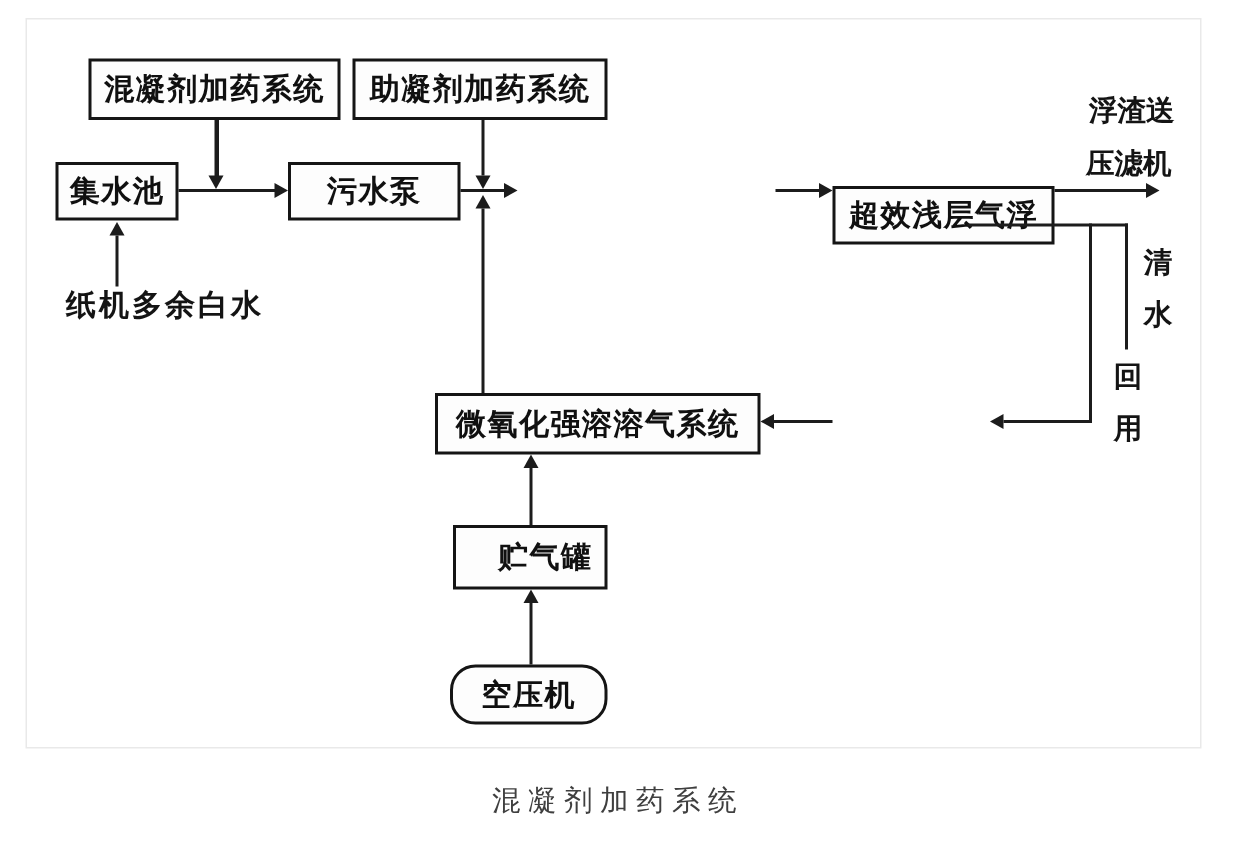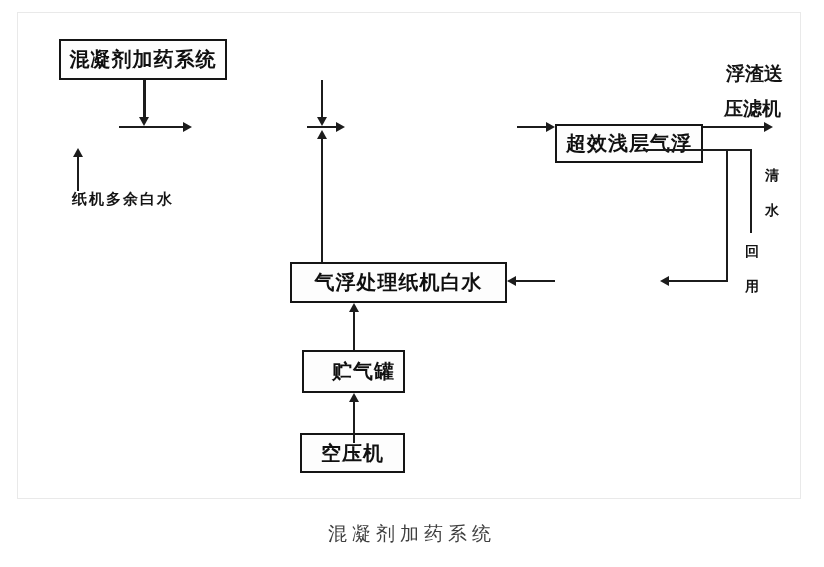--- a/index.html
+++ b/index.html
@@ -6,47 +6,50 @@
   body{width:824px;height:567px;background:#ffffff;position:relative;overflow:hidden;
        font-family:"Liberation Sans","DejaVu Sans",sans-serif;}
   #stage{position:absolute;left:0;top:0;width:760px;height:567px;}
   .panel{position:absolute;left:17px;top:12px;width:782px;height:485px;
          background:#ffffff;border:1px solid #e9e9e9;}
   .node{position:absolute;border:2.5px solid #151515;background:#fdfdfd;
         display:flex;align-items:center;justify-content:center;
         font-size:20px;font-weight:bold;color:#101010;letter-spacing:1px;
         white-space:nowrap;box-sizing:border-box;}
   .lbl{position:absolute;font-weight:bold;color:#141414;font-size:19px;white-space:nowrap;}
-  .vlbl{position:absolute;font-weight:bold;color:#141414;font-size:14px;
+  .vlbl{position:absolute;font-weight:bold;color:#141414;font-size:19px;
         width:24px;line-height:35px;text-align:center;white-space:normal;
         word-break:break-all;}
   .ln{position:absolute;background:#1c1c1c;}
   .h{height:2px;} .v{width:2px;}
   .thick{width:3px;}
   .ar{position:absolute;width:0;height:0;}
   .ar.r{border-top:5px solid transparent;border-bottom:5px solid transparent;border-left:9px solid #1c1c1c;}
   .ar.l{border-top:5px solid transparent;border-bottom:5px solid transparent;border-right:9px solid #1c1c1c;}
   .ar.u{border-left:5px solid transparent;border-right:5px solid transparent;border-bottom:9px solid #1c1c1c;}
   .ar.d{border-left:5px solid transparent;border-right:5px solid transparent;border-top:9px solid #1c1c1c;}
   .caption{position:absolute;left:242px;top:521px;width:340px;text-align:center;
            font-size:19px;letter-spacing:5px;color:#3f3f3f;}
 </style>
 </head>
 <body>
 
 <div id="stage">
   <div class="panel"></div>
 
   <div class="node" style="left:59px;top:39px;width:168px;height:41px;">混凝剂加药系统</div>
+  <div class="node" style="left:235px;top:39px;width:170px;height:41px;">助凝剂加药系统</div>
+  <div class="node" style="left:37px;top:108px;width:82px;height:39px;">集水池</div>
+  <div class="node" style="left:192px;top:108px;width:115px;height:39px;">污水泵</div>
   <div class="node" style="left:555px;top:124px;width:148px;height:39px;text-align:center;">超效浅层气浮</div>
-  <div class="node" style="left:290px;top:262px;width:217px;height:41px;">气浮处理纸机白水</div>
+  <div class="node" style="left:290px;top:262px;width:217px;height:41px;">微氧化强溶溶气系统</div>
   <div class="node" style="left:302px;top:350px;width:103px;height:43px;padding-left:20px;">贮气罐</div>
-  <div class="node" style="left:300px;top:433px;width:105px;height:40px;">空压机</div>
+  <div class="node" style="left:300px;top:443px;width:105px;height:40px;border-radius:17px;">空压机</div>
 
-  <div class="lbl" style="left:72px;top:190px;font-size:15px;letter-spacing:2px;">纸机多余白水</div>
+  <div class="lbl" style="left:44px;top:190px;font-size:20px;letter-spacing:2px;">纸机多余白水</div>
   <div class="lbl" style="left:726px;top:61px;">浮渣送</div>
   <div class="lbl" style="left:724px;top:96px;">压滤机</div>
   <div class="vlbl" style="left:760px;top:158px;">清水</div>
   <div class="vlbl" style="left:740px;top:234px;">回用</div>
 
   <div class="ln h" style="left:119px;top:126px;width:65px;"></div>
   <div class="ar r" style="left:183px;top:122px;"></div>
 
   <div class="ln h" style="left:307px;top:126px;width:30px;"></div>
   <div class="ar r" style="left:336px;top:122px;"></div>

